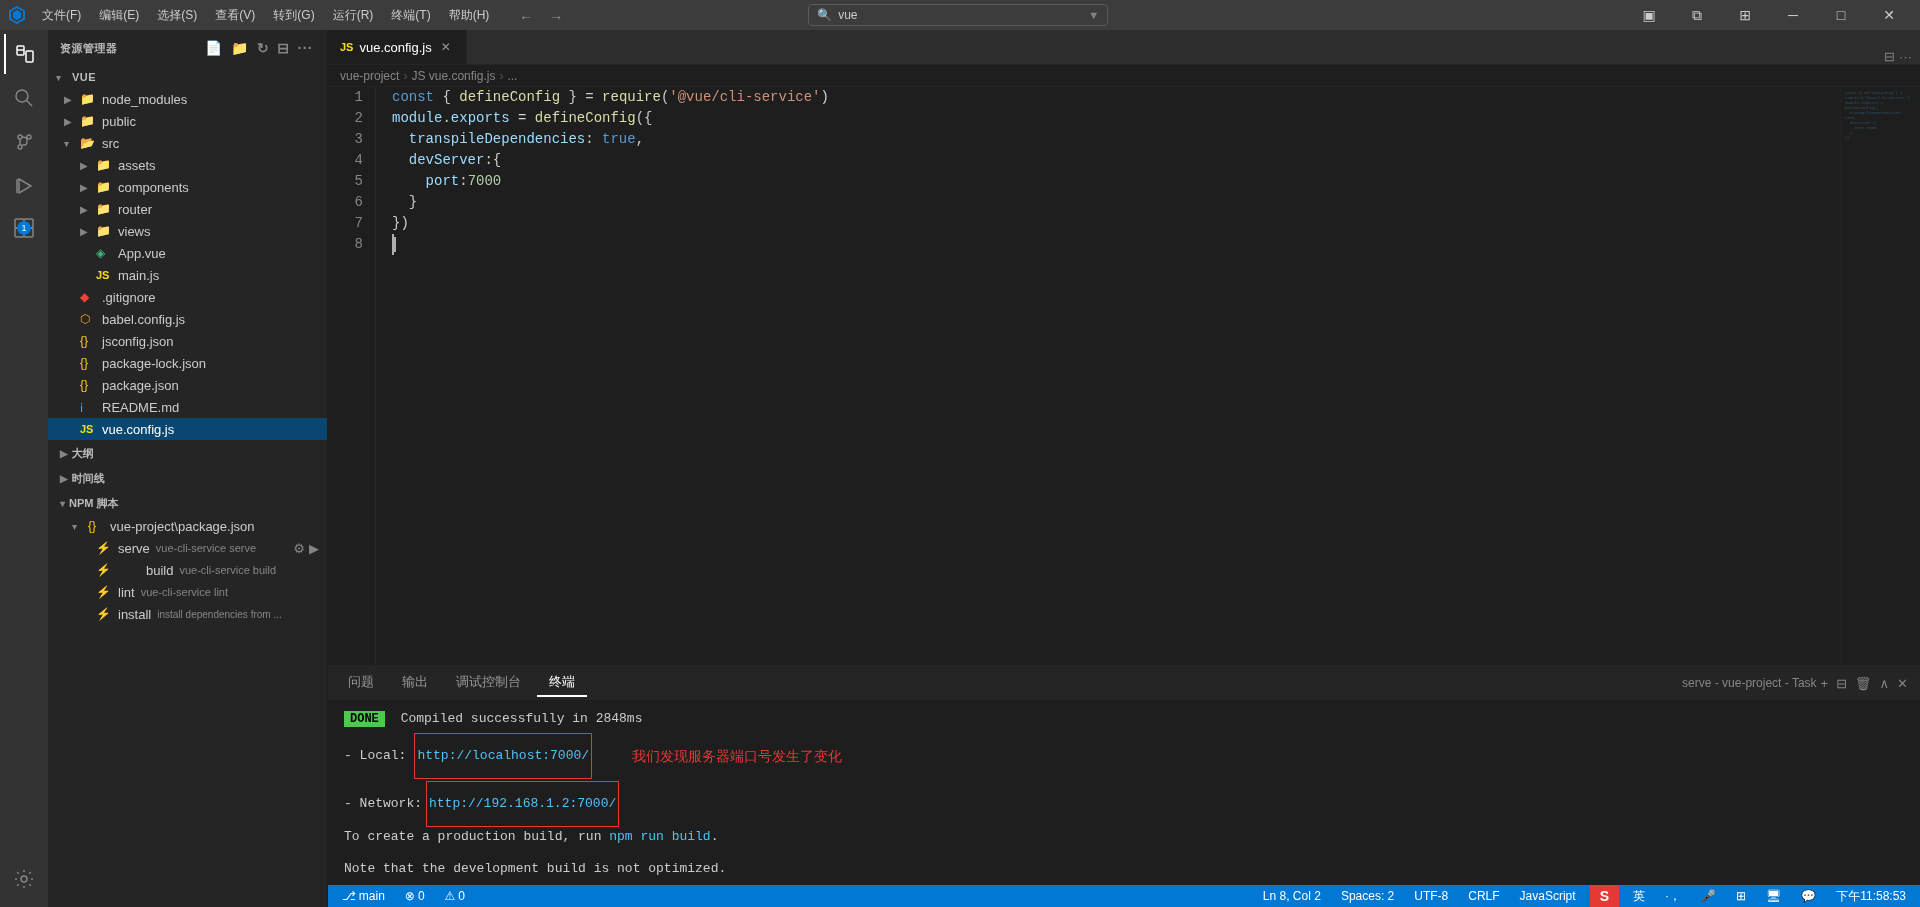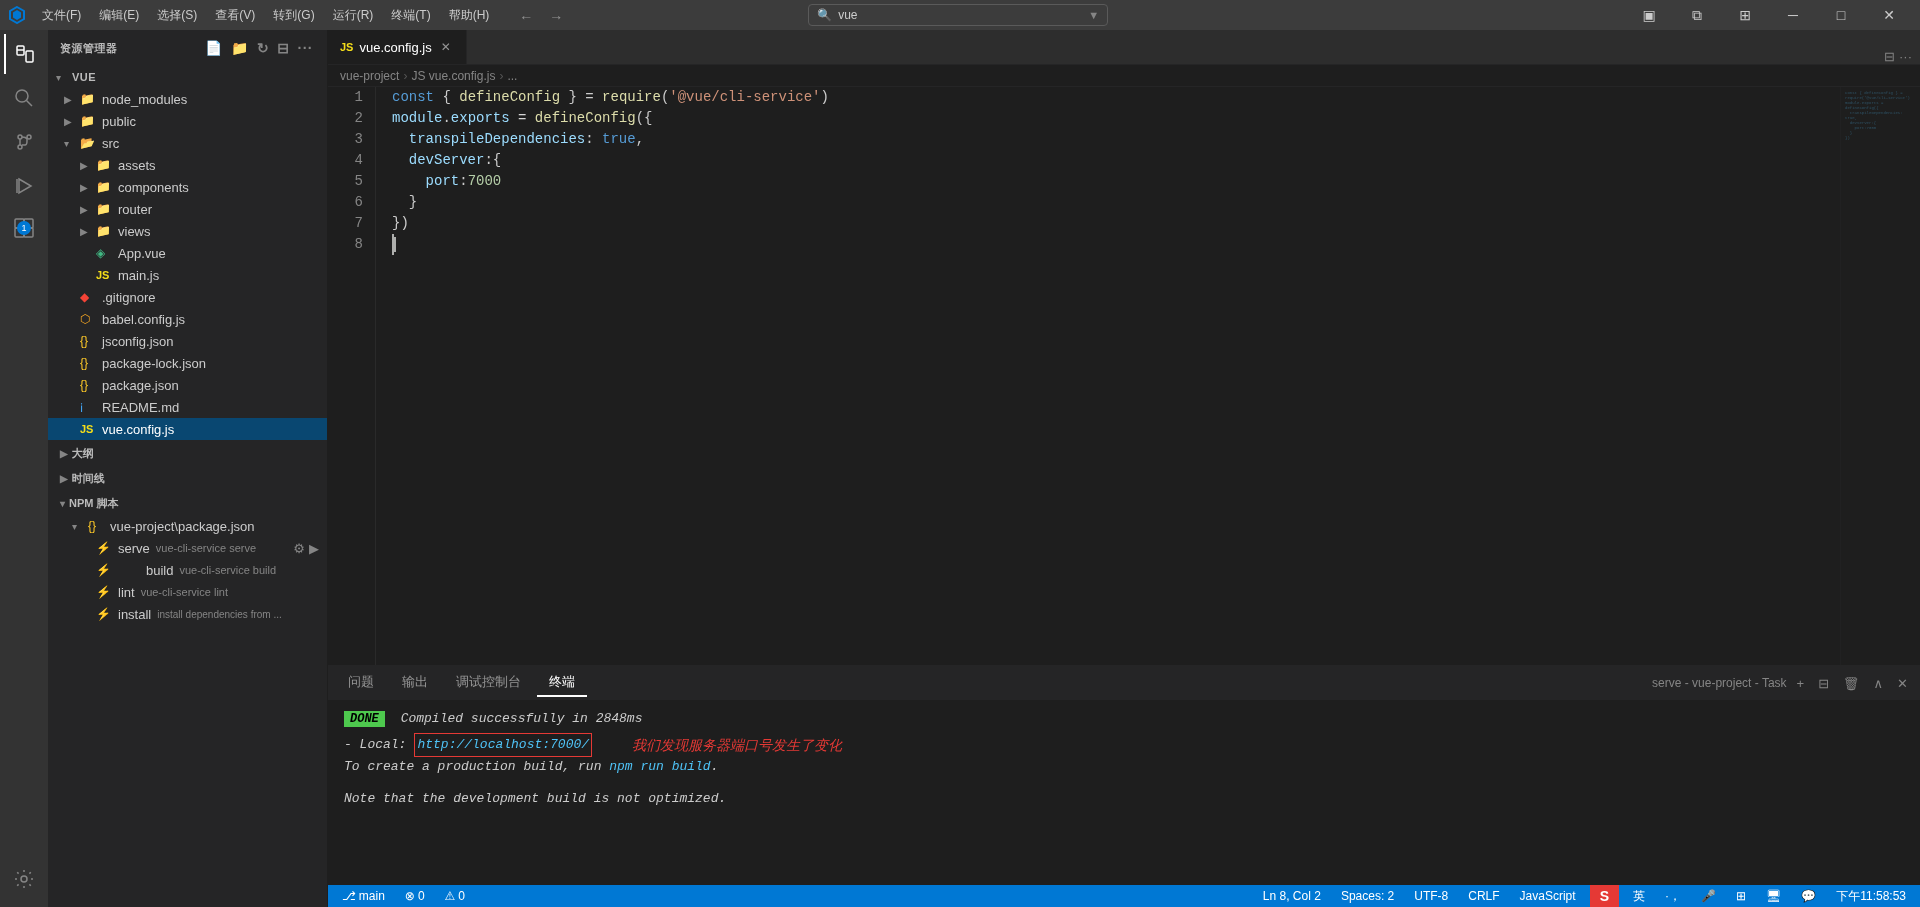--- a/index.html
+++ b/index.html
@@ -364,54 +364,52 @@
       border-bottom: 2px solid transparent;
     }
     .panel-tab.active {
       color: #ffffff;
       border-bottom: 2px solid #ffffff;
     }
     .panel-actions {
       margin-left: auto;
       display: flex;
       align-items: center;
-      gap: 6px;
       color: #858585;
     }
     .panel-action-btn {
       cursor: pointer;
       padding: 2px 4px;
       font-size: 13px;
     }
 
     .terminal-content {
       flex: 1;
       padding: 8px 16px;
       font-family: 'Consolas', 'Courier New', monospace;
       font-size: 13px;
       line-height: 20px;
       overflow-y: auto;
       color: #cccccc;
-      font-style: italic;
     }
     .terminal-content::-webkit-scrollbar { width: 4px; }
     .terminal-content::-webkit-scrollbar-thumb { background: #424242; }
 
     .done-badge {
       background: #4ec94e;
       color: #000;
       font-weight: bold;
       padding: 1px 6px;
       font-size: 12px;
       margin-right: 8px;
     }
     .link-highlight {
       border: 1px solid #e53935;
       color: #4fc3f7;
-      padding: 1px 2px;
+      padding: 12px 2px;
     }
     .annotation-text {
       color: #e53935;
       font-family: 'Microsoft YaHei', sans-serif;
       font-size: 14px;
       margin-left: 40px;
     }
 
     
     .status-bar {
@@ -802,20 +800,25 @@
           <div>
             <span class="done-badge">DONE</span>
             <span>Compiled successfully in 2848ms</span>
           </div>
           <div style="display:flex;align-items:center;margin-top:4px;">
             <span style="white-space:pre;">- Local:</span>
             <span style="width:8px;display:inline-block;"></span>
             <span class="link-highlight" style="cursor:pointer;">http://localhost:7000/</span>
             <span class="annotation-text">我们发现服务器端口号发生了变化</span>
           </div>
+          <div style="display:flex;align-items:center;margin-top:2px;">
+            <span style="white-space:pre;">- Network:</span>
+            <span style="width:4px;display:inline-block;"></span>
+            <span class="link-highlight" style="cursor:pointer;">http://192.168.1.2:7000/</span>
+          </div>
           <div>
             <span>To create a production build, run </span><span style="color:#4fc3f7;cursor:pointer;">npm run build</span><span>.</span>
           </div>
           <div style="margin-top:12px;">
             <span>Note that the development build is not optimized.</span>
           </div>
         </div>
       </div>
 
     </div>

